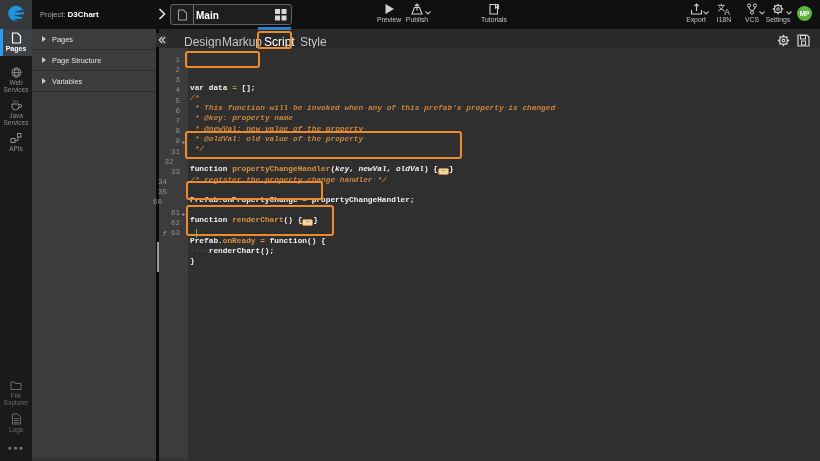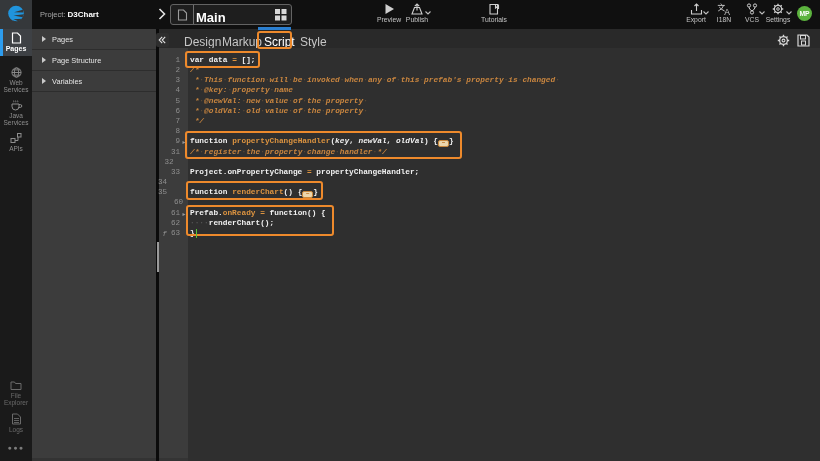--- a/index.html
+++ b/index.html
@@ -9,21 +9,21 @@
   #stage { position:relative; width:820px; height:461px; }
 
   
   #topbar { left:0; top:0; width:820px; height:29px; background:#101010; }
   #logotile { left:0; top:0; width:32px; height:29px; background:#35383b; }
   #proj { left:40px; top:10px; font-size:7.5px; color:#a9a9a9; }
   #proj b { color:#ffffff; font-weight:bold; font-size:8px; }
   #mainDrop { left:170px; top:3.5px; width:122px; height:21px; background:#1e1e1e;
      border:1px solid #636363; border-radius:3px; }
   #mainDrop .sep { position:absolute; left:22px; top:0; width:1px; height:19px; background:#6f6f6f; }
-  #mainDrop .txt { position:absolute; left:25px; top:5px; font-size:13px; color:#fff; font-weight:bold; }
+  #mainDrop .txt { position:absolute; left:25px; top:5px; font-size:10px; color:#fff; font-weight:bold; }
   .tbbtn { text-align:center; color:#c4c4c4; font-size:6.8px; }
   .tbbtn .lab { margin-top:1px; }
   #avatar { left:797px; top:6px; width:15px; height:15px; border-radius:50%;
      background:#5cb33e; color:#fff; font-size:6.8px; font-weight:bold;
      text-align:center; line-height:15.5px; }
 
   
   #rail { left:0; top:29px; width:32px; height:432px; background:#1a1a1a; }
   #railActive { left:0; top:29px; width:32px; height:27px; background:#3e4145;
      border-left:3px solid #2d9cee; }
@@ -48,21 +48,21 @@
   
   #tabbar { left:159px; top:29px; width:661px; height:19px; background:#292929; }
   .tab { position:absolute; top:34.5px; font-size:12px; color:#c6c6c6; }
   #blueind { left:258px; top:27px; width:33px; height:3px; background:#2b7fd0; }
   #gutter { left:159px; top:48px; width:29px; height:413px; background:#3c3c3c; }
   #codearea { left:188px; top:48px; width:632px; height:413px; background:#2f2f2f; }
 
   .lnum { position:absolute; font-family:"Liberation Mono", monospace;
      font-size:7.6px; line-height:10.18px; color:#8e8e8e; width:20px; text-align:right; }
   .cl { position:absolute; left:190px; font-family:"Liberation Mono", monospace;
-     font-size:7.8px; line-height:10.18px; height:10.18px; font-weight:bold; color:#f1f1f1; white-space:pre; }
+     font-size:7.8px; line-height:10.18px; height:10.18px; font-weight:bold; color:#f1f1f1; white-space:pre;margin-top:28px; }
   .cm { color:#c8853f; font-style:italic; font-weight:bold; }
   .org { color:#dd9440; }
   .itl { font-style:italic; }
   .ws { color:rgba(200,140,70,0.3); font-style:normal; }
   .wsw { color:rgba(255,255,255,0.18); }
 
   .obox { position:absolute; border:2.5px solid #ee8a2c; border-radius:3px; }
 
   .pill { display:inline-block; width:11px; height:7px; background:#ecd7ad;
      border:1px solid #c9883c; border-radius:2px; vertical-align:-1px;
@@ -276,39 +276,39 @@
       <div class="lnum" style="left:158px;top:95.62px;width:22px;text-align:right">5</div>
       <div class="lnum" style="left:158px;top:105.80px;width:22px;text-align:right">6</div>
       <div class="lnum" style="left:158px;top:115.98px;width:22px;text-align:right">7</div>
       <div class="lnum" style="left:158px;top:126.16px;width:22px;text-align:right">8</div>
       <div class="lnum" style="left:158px;top:136.34px;width:22px;text-align:right">9</div>
       <div class="lnum" style="left:158px;top:146.52px;width:22px;text-align:right">31</div>
       <div class="lnum" style="left:158px;top:157px;width:22px;text-align:center">32</div>
       <div class="lnum" style="left:158px;top:166.88px;width:22px;text-align:right">33</div>
       <div class="lnum" style="left:158px;top:177.06px;width:22px;text-align:left">34</div>
       <div class="lnum" style="left:158px;top:187.24px;width:22px;text-align:left">35</div>
-      <div class="lnum" style="left:174px;top:197.42px;width:22px;text-align:left">60</div>
+      <div class="lnum" style="left:153px;top:197.42px;width:22px;text-align:left">60</div>
       <div class="lnum" style="left:158px;top:207.60px;width:22px;text-align:right">61</div>
       <div class="lnum" style="left:158px;top:217.78px;width:22px;text-align:right">62</div>
       <div class="lnum" style="left:158px;top:227.96px;width:22px;text-align:right">63</div>
     </div>
 
   <div id="code">
       <div class="cl" style="top:54.90px"><span>var data </span><span class="org">=</span><span> [];</span></div>
       <div class="cl" style="top:65.08px"><span class="cm">/*</span></div>
       <div class="cl" style="top:75.26px"><span class="cm">&nbsp;*<span class="ws">·</span>This<span class="ws">·</span>function<span class="ws">·</span>will<span class="ws">·</span>be<span class="ws">·</span>invoked<span class="ws">·</span>when<span class="ws">·</span>any<span class="ws">·</span>of<span class="ws">·</span>this<span class="ws">·</span>prefab's<span class="ws">·</span>property<span class="ws">·</span>is<span class="ws">·</span>changed<span class="ws">·</span></span></div>
       <div class="cl" style="top:85.44px"><span class="cm">&nbsp;*<span class="ws">·</span>@key:<span class="ws">·</span>property<span class="ws">·</span>name</span></div>
       <div class="cl" style="top:95.62px"><span class="cm">&nbsp;*<span class="ws">·</span>@newVal:<span class="ws">·</span>new<span class="ws">·</span>value<span class="ws">·</span>of<span class="ws">·</span>the<span class="ws">·</span>property<span class="ws">·</span></span></div>
       <div class="cl" style="top:105.80px"><span class="cm">&nbsp;*<span class="ws">·</span>@oldVal:<span class="ws">·</span>old<span class="ws">·</span>value<span class="ws">·</span>of<span class="ws">·</span>the<span class="ws">·</span>property<span class="ws">·</span></span></div>
       <div class="cl" style="top:115.98px"><span class="cm">&nbsp;*/</span></div>
       <div class="cl" style="top:126.16px"></div>
       <div class="cl" style="top:136.34px"><span>function </span><span class="org">propertyChangeHandler</span><span>(</span><span class="itl">key</span><span>, </span><span class="itl">newVal</span><span>, </span><span class="itl">oldVal</span><span>) {</span><span class="pill">⋯</span><span>}</span></div>
       <div class="cl" style="top:146.52px"><span class="cm">/*<span class="ws">·</span>register<span class="ws">·</span>the<span class="ws">·</span>property<span class="ws">·</span>change<span class="ws">·</span>handler<span class="ws">·</span>*/</span></div>
       <div class="cl" style="top:156.70px"></div>
-      <div class="cl" style="top:166.88px"><span>Project.onPropertyChange </span><span class="org">=</span><span> propertyChangeHandler;</span></div>
+      <div class="cl" style="top:166.88px"><span>Prefab.onPropertyChange </span><span class="org">=</span><span> propertyChangeHandler;</span></div>
       <div class="cl" style="top:177.06px"></div>
       <div class="cl" style="top:187.24px"><span>function </span><span class="org">renderChart</span><span>() {</span><span class="pill">⋯</span><span>}</span></div>
       <div class="cl" style="top:197.42px"></div>
       <div class="cl" style="top:207.60px"><span>Prefab.</span><span class="org">onReady</span><span> </span><span class="org">=</span><span> function() {</span></div>
       <div class="cl" style="top:217.78px"><span class="wsw">····</span><span>renderChart();</span></div>
       <div class="cl" style="top:227.96px"><span>}</span></div>
     </div>
 
   <div class="obox" style="left:256.5px;top:30.5px;width:35.5px;height:18px;"></div>
   <div class="obox" style="left:185px;top:50.8px;width:74.5px;height:17.4px;"></div>

